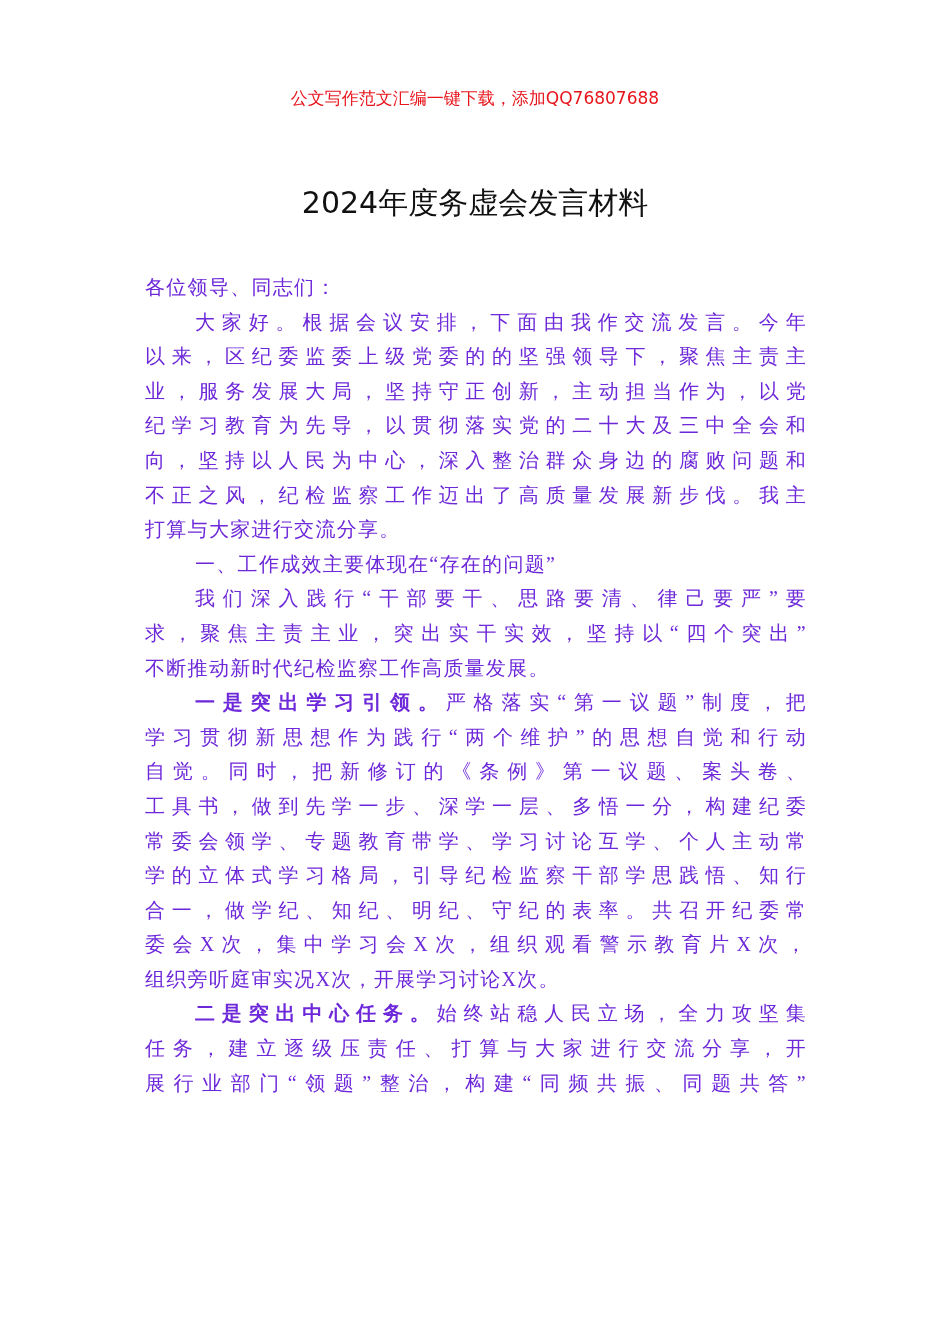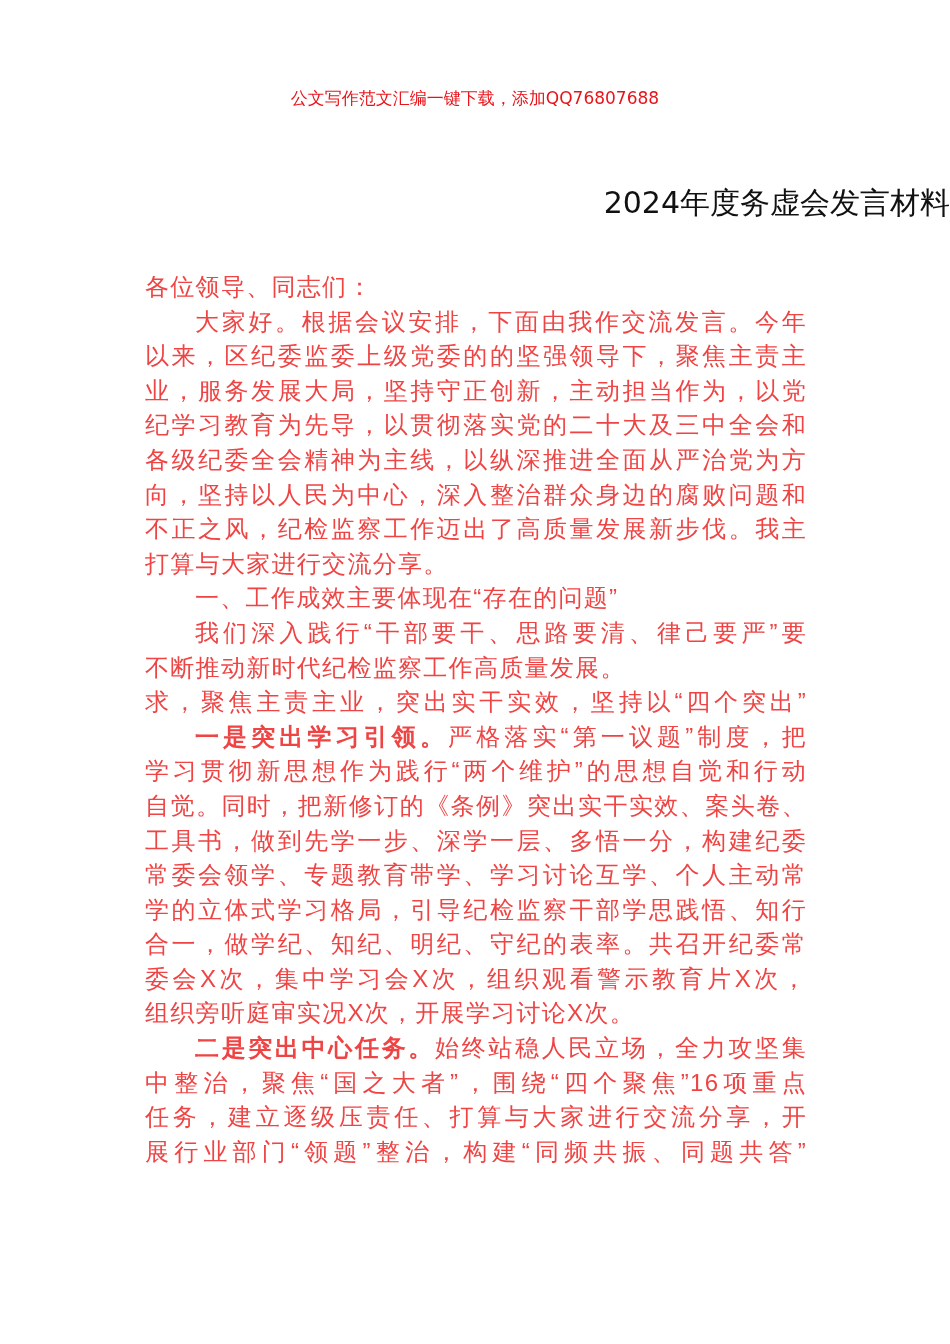--- a/index.html
+++ b/index.html
@@ -4,27 +4,27 @@
 <style>
   html, body { margin: 0; padding: 0; background: #ffffff; }
   body { width: 950px; height: 1344px; position: relative; overflow: hidden; }
   .page { position: absolute; left: 0; top: 0; width: 950px; height: 1344px; background: #fff; }
   .banner {
     position: absolute; top: 86px; left: 0; width: 950px; text-align: center;
     font-family: "DejaVu Sans", sans-serif; font-size: 17px; color: #e8141b;
     letter-spacing: 0px; line-height: 24px;
   }
   .title {
-    position: absolute; top: 183px; left: 0; width: 950px; text-align: right;
+    position: absolute; top: 183px; left: 0; width: 950px; text-align: center;
     font-family: "DejaVu Sans", sans-serif; font-size: 30px; color: #111;
     line-height: 40px;
   }
   .body-text {
     position: absolute; top: 270px; left: 145px; width: 662px;
-    font-family: Liberation Sans, sans-serif; font-size: 24px; color: #ef4444;
+    font-family: Liberation Serif, serif; font-size: 20px; color: #6d28d9;
     line-height: 34.6px; letter-spacing: 1.3px;
     text-align: justify; text-justify: inter-character;
   }
   .line { display: block; white-space: nowrap; height: 34.6px; overflow: visible; }
   .indent { padding-left: 50px; }
   .just { text-align-last: justify; }
   b { font-weight: bold; }
 </style>
 </head>
 <body>
@@ -33,39 +33,37 @@
   <div class="banner">公文写作范文汇编一键下载，添加QQ76807688</div>
   <div class="title">2024年度务虚会发言材料</div>
 
   <div class="body-text">
     <span class="line">各位领导、同志们：</span>
 
     <span class="line indent just">大家好。根据会议安排，下面由我作交流发言。今年</span>
     <span class="line just">以来，区纪委监委上级党委的的坚强领导下，聚焦主责主</span>
     <span class="line just">业，服务发展大局，坚持守正创新，主动担当作为，以党</span>
     <span class="line just">纪学习教育为先导，以贯彻落实党的二十大及三中全会和</span>
-    <span class="line just">各级纪委全会精神为主线，以纵深推进全面从严治党为方</span>
     <span class="line just">向，坚持以人民为中心，深入整治群众身边的腐败问题和</span>
     <span class="line just">不正之风，纪检监察工作迈出了高质量发展新步伐。我主</span>
     <span class="line">打算与大家进行交流分享。</span>
 
     <span class="line indent">一、工作成效主要体现在“存在的问题”</span>
 
     <span class="line indent just">我们深入践行“干部要干、思路要清、律己要严”要</span>
+    <span class="line just">求，聚焦主责主业，突出实干实效，坚持以“四个突出”</span>
     <span class="line">不断推动新时代纪检监察工作高质量发展。</span>
-    <span class="line just">求，聚焦主责主业，突出实干实效，坚持以“四个突出”</span>
 
     <span class="line indent just"><b>一是突出学习引领。</b><span>严格落实“第一议题”制度，把</span></span>
     <span class="line just">学习贯彻新思想作为践行“两个维护”的思想自觉和行动</span>
-    <span class="line just">自觉。同时，把新修订的《条例》突出实干实效、案头卷、</span>
+    <span class="line just">自觉。同时，把新修订的《条例》第一议题、案头卷、</span>
     <span class="line just">工具书，做到先学一步、深学一层、多悟一分，构建纪委</span>
     <span class="line just">常委会领学、专题教育带学、学习讨论互学、个人主动常</span>
     <span class="line just">学的立体式学习格局，引导纪检监察干部学思践悟、知行</span>
     <span class="line just">合一，做学纪、知纪、明纪、守纪的表率。共召开纪委常</span>
     <span class="line just">委会X次，集中学习会X次，组织观看警示教育片X次，</span>
     <span class="line">组织旁听庭审实况X次，开展学习讨论X次。</span>
 
     <span class="line indent just"><b>二是突出中心任务。</b><span>始终站稳人民立场，全力攻坚集</span></span>
-    <span class="line just">中整治，聚焦“国之大者”，围绕“四个聚焦”16项重点</span>
     <span class="line just">任务，建立逐级压责任、打算与大家进行交流分享，开</span>
     <span class="line just">展行业部门“领题”整治，构建“同频共振、同题共答”</span>
   </div>
 </div>
 
 </body></html>

